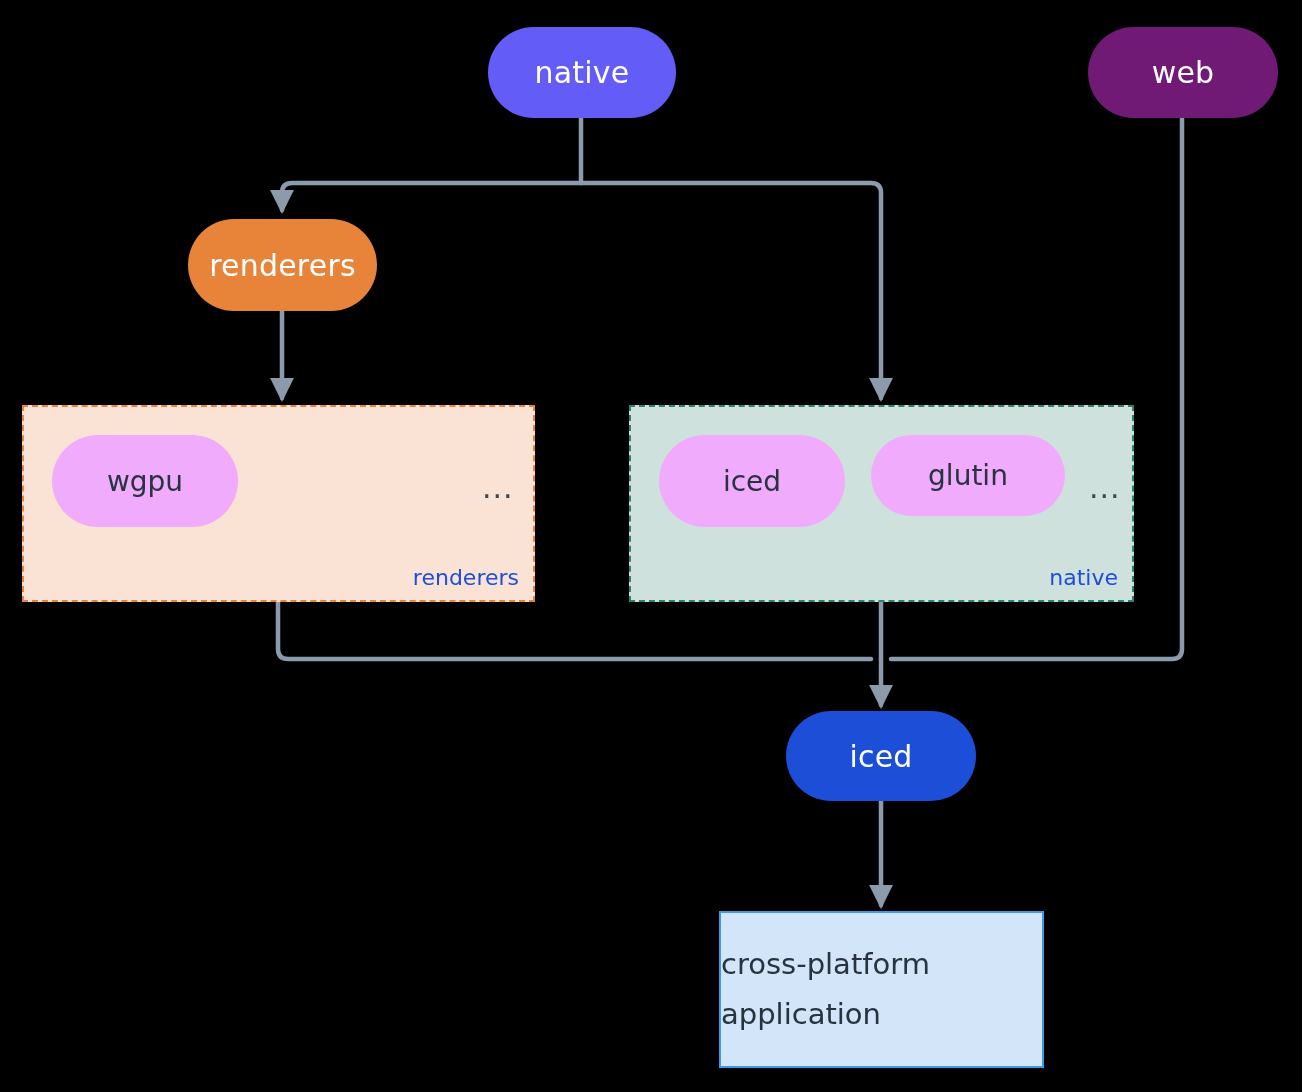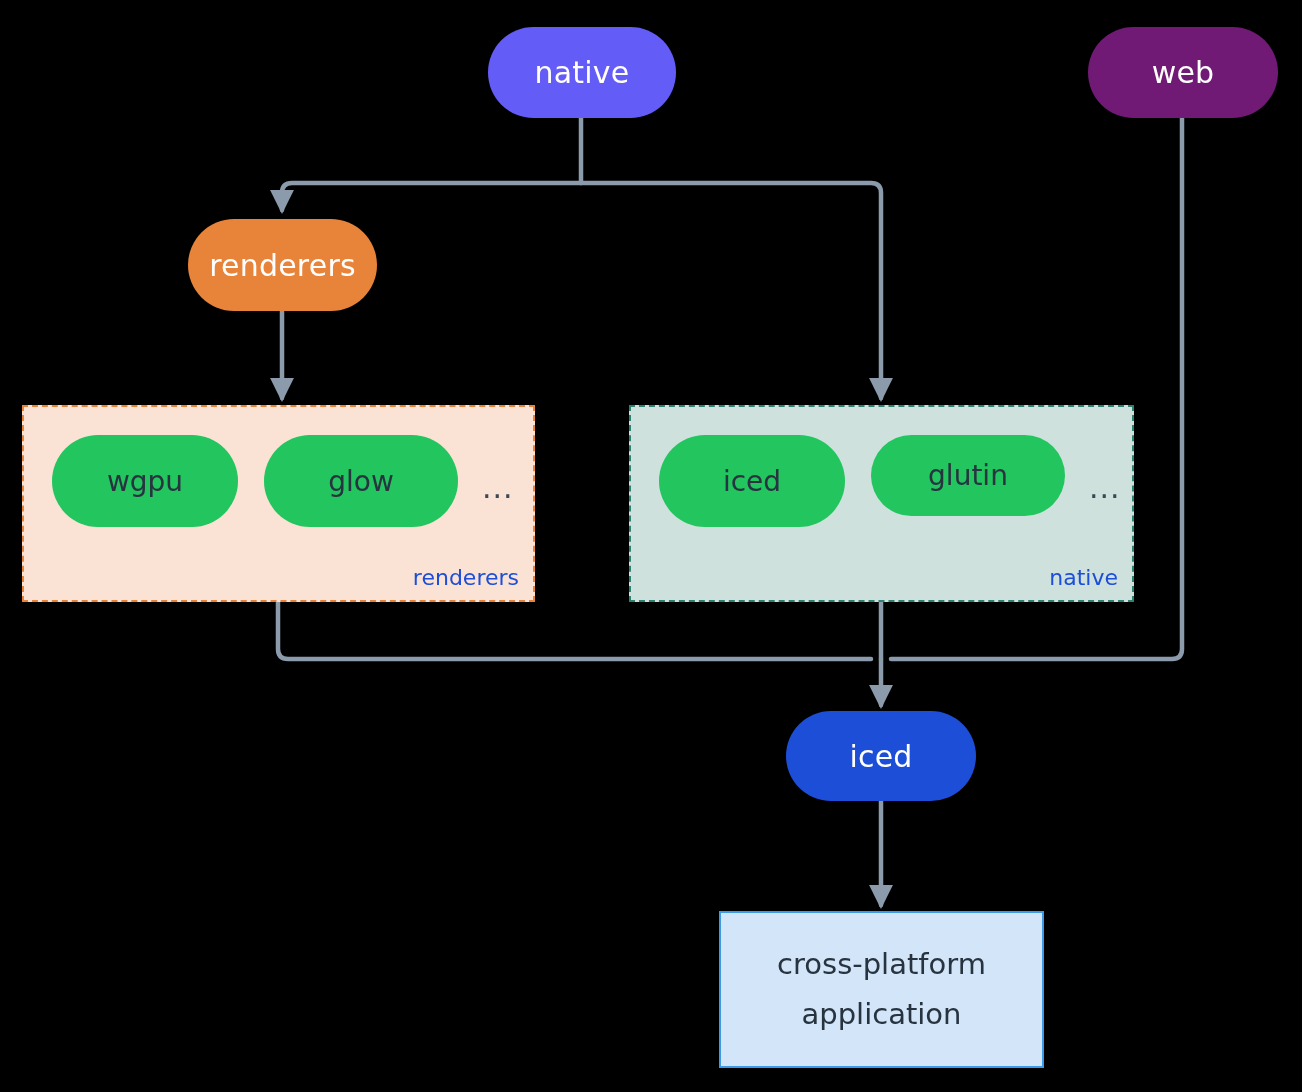--- a/index.html
+++ b/index.html
@@ -54,21 +54,21 @@
   }
   .group-shells {
     background: #CFE1DC;
     border: 2px dashed #2D8272;
   }
   .chip {
     position: absolute;
     display: flex;
     align-items: center;
     justify-content: center;
-    background: #22c55e;
+    background: #f0abfc;
     border-radius: 999px;
     color: #27333F;
     font-size: 28px;
     box-sizing: border-box;
   }
   .ellipsis {
     position: absolute;
     color: #3C4856;
     font-size: 30px;
     line-height: 1;
@@ -81,21 +81,21 @@
     right: 14px;
     bottom: 10px;
   }
   .appbox {
     position: absolute;
     box-sizing: border-box;
     background: #D3E5F8;
     border: 2px solid #3C9AE8;
     display: flex;
     flex-direction: column;
-    align-items: center;
+    align-items: flex-start;
     justify-content: center;
     color: #27333F;
     font-size: 29px;
     line-height: 1.72;
     z-index: 2;
   }
 </style>
 </head>
 <body>
 
@@ -139,23 +139,20 @@
   </div>
 
   <div class="node pill pill-graphics" style="left:188px; top:219px; width:189px; height:92px;">
     <span>renderers</span>
   </div>
 
   <div class="group group-renderers" style="left:22px; top:405px; width:513px; height:197px;">
     <div class="chip" style="left:28px; top:28px; width:186px; height:92px;">
       <span>wgpu</span>
     </div>
-    <div class="chip" style="left:240px; top:28px; width:194px; height:92px;">
-      <span>glow</span>
-    </div>
     <div class="ellipsis" style="left:458px; top:66px;">...</div>
     <div class="group-label">renderers</div>
   </div>
 
   <div class="group group-shells" style="left:629px; top:405px; width:505px; height:197px;">
     <div class="chip" style="left:28px; top:28px; width:186px; height:92px;">
       <span>iced</span>
     </div>
     <div class="chip" style="left:240px; top:28px; width:194px; height:81px;">
       <span>glutin</span>

